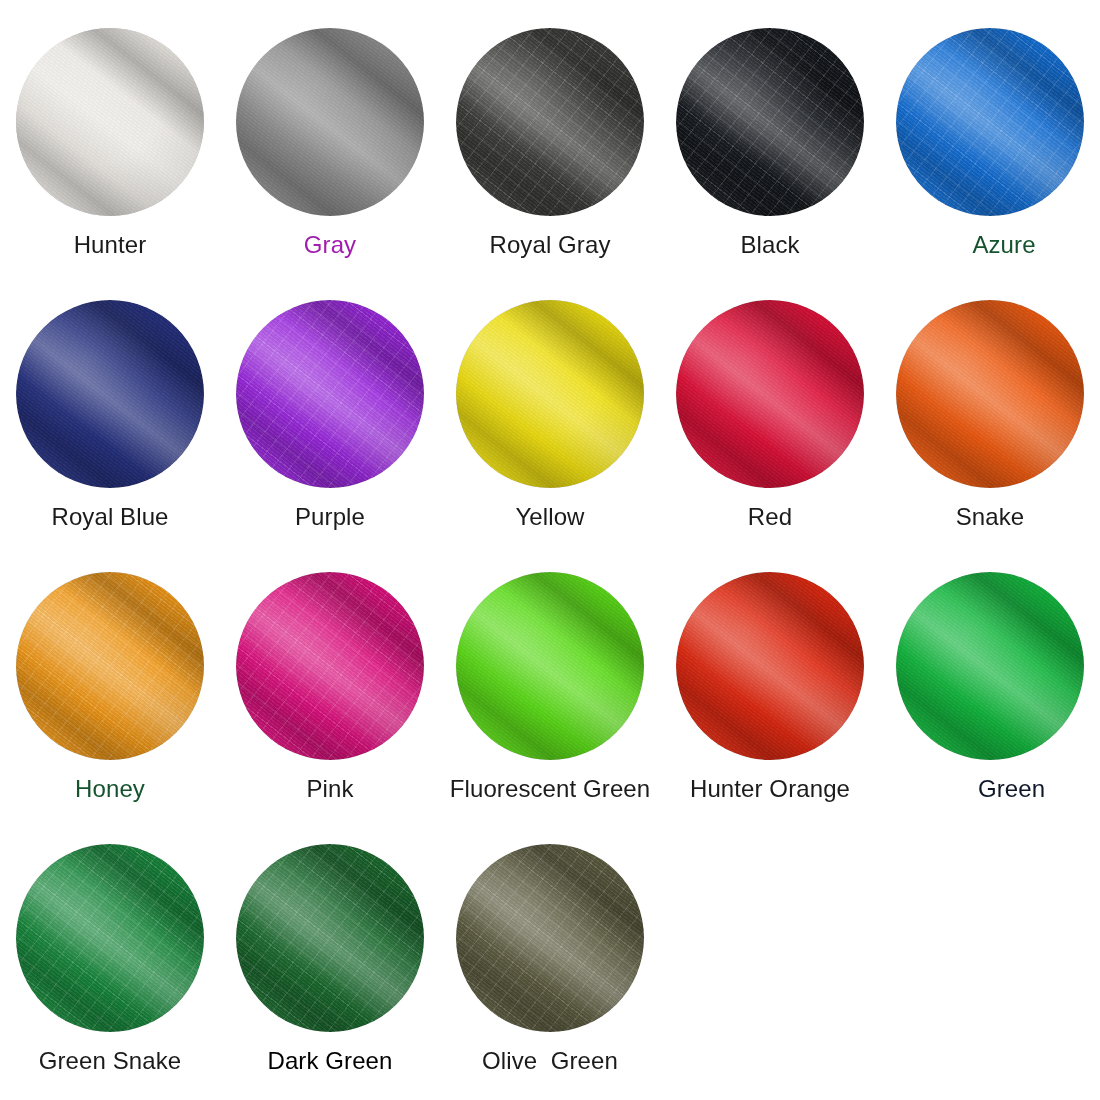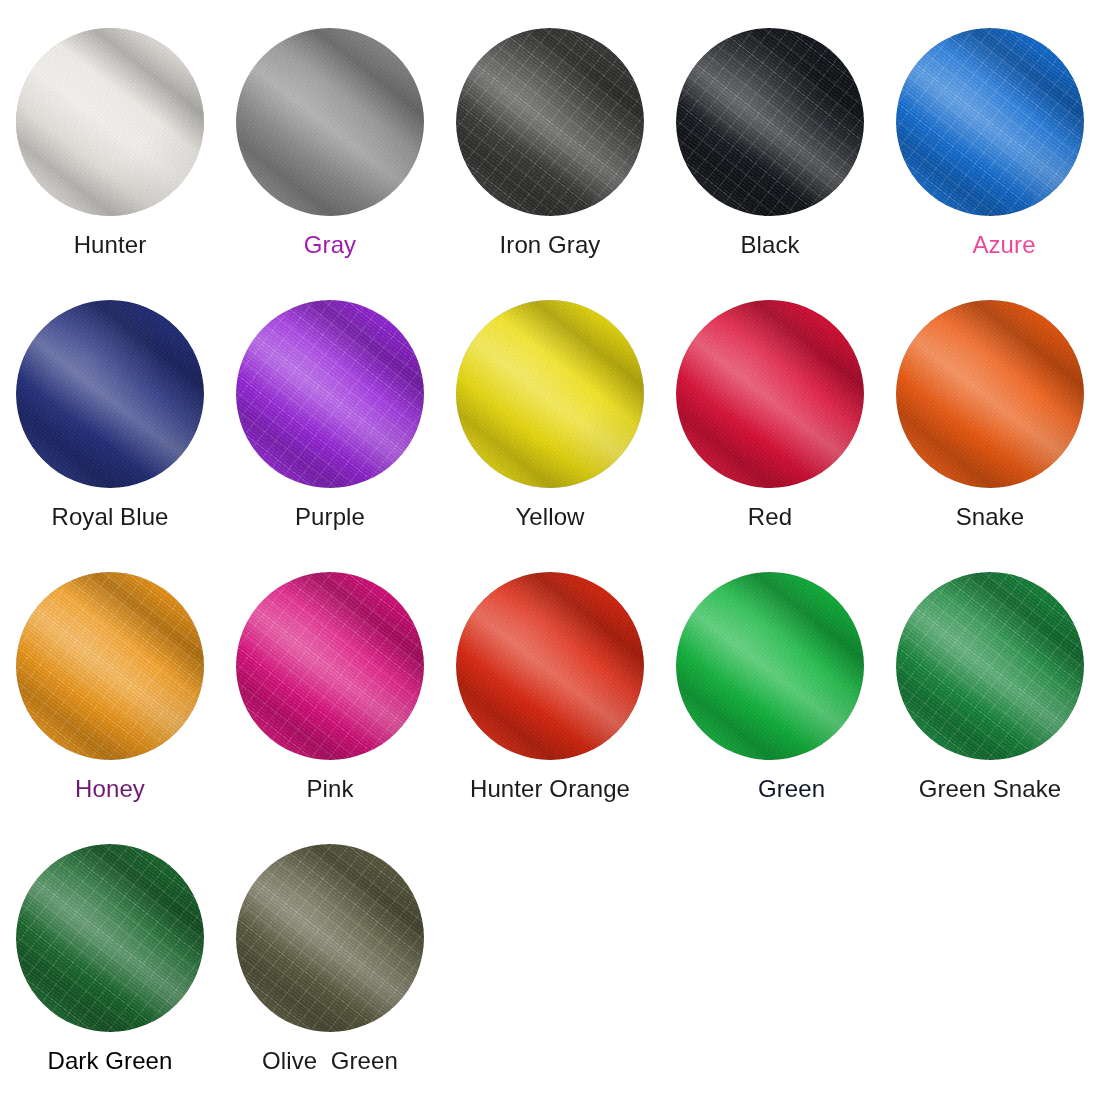--- a/index.html
+++ b/index.html
@@ -156,41 +156,41 @@
       <div class="swatch-label" style="color: #a21caf;">Gray</div>
     </div>
     <div class="swatch-cell">
       <div class="swatch-disc textured">
         <div class="disc-base" style="background: rgb(59, 59, 57);"></div>
         <div class="disc-sheen"></div>
         <div class="disc-weave"></div>
         <div class="disc-ripstop"></div>
         <div class="disc-vignette"></div>
       </div>
-      <div class="swatch-label" style="color: rgb(27, 27, 27);">Iron Gray</div>
+      <div class="swatch-label" style="color: rgb(27, 27, 27);">Royal Gray</div>
     </div>
     <div class="swatch-cell">
       <div class="swatch-disc textured">
         <div class="disc-base" style="background: rgb(21, 24, 29);"></div>
         <div class="disc-sheen"></div>
         <div class="disc-weave"></div>
         <div class="disc-ripstop"></div>
         <div class="disc-vignette"></div>
       </div>
       <div class="swatch-label" style="color: rgb(27, 27, 27);">Black</div>
     </div>
     <div class="swatch-cell">
       <div class="swatch-disc textured">
         <div class="disc-base" style="background: rgb(19, 112, 216);"></div>
         <div class="disc-sheen"></div>
         <div class="disc-weave"></div>
         <div class="disc-ripstop"></div>
         <div class="disc-vignette"></div>
       </div>
-      <div class="swatch-label" style="color: #ec4899; margin-left: 28px;">Azure</div>
+      <div class="swatch-label" style="color: #14532d; margin-left: 28px;">Azure</div>
     </div>
     <div class="swatch-cell">
       <div class="swatch-disc">
         <div class="disc-base" style="background: rgb(37, 48, 126);"></div>
         <div class="disc-sheen"></div>
         <div class="disc-weave"></div>
         <div class="disc-ripstop"></div>
         <div class="disc-vignette"></div>
       </div>
       <div class="swatch-label" style="color: rgb(27, 27, 27);">Royal Blue</div>
@@ -236,34 +236,44 @@
       <div class="swatch-label" style="color: rgb(27, 27, 27);">Snake</div>
     </div>
     <div class="swatch-cell">
       <div class="swatch-disc textured">
         <div class="disc-base" style="background: rgb(243, 154, 24);"></div>
         <div class="disc-sheen"></div>
         <div class="disc-weave"></div>
         <div class="disc-ripstop"></div>
         <div class="disc-vignette"></div>
       </div>
-      <div class="swatch-label" style="color: #701a75; text-align: right;">Honey</div>
+      <div class="swatch-label" style="color: #14532d; text-align: right;">Honey</div>
     </div>
     <div class="swatch-cell">
       <div class="swatch-disc textured">
         <div class="disc-base" style="background: rgb(224, 16, 127);"></div>
         <div class="disc-sheen"></div>
         <div class="disc-weave"></div>
         <div class="disc-ripstop"></div>
         <div class="disc-vignette"></div>
       </div>
       <div class="swatch-label" style="color: rgb(27, 27, 27);">Pink</div>
     </div>
     <div class="swatch-cell">
       <div class="swatch-disc">
+        <div class="disc-base" style="background: rgb(92, 221, 24);"></div>
+        <div class="disc-sheen"></div>
+        <div class="disc-weave"></div>
+        <div class="disc-ripstop"></div>
+        <div class="disc-vignette"></div>
+      </div>
+      <div class="swatch-label" style="color: rgb(27, 27, 27);">Fluorescent Green</div>
+    </div>
+    <div class="swatch-cell">
+      <div class="swatch-disc">
         <div class="disc-base" style="background: rgb(224, 40, 16);"></div>
         <div class="disc-sheen"></div>
         <div class="disc-weave"></div>
         <div class="disc-ripstop"></div>
         <div class="disc-vignette"></div>
       </div>
       <div class="swatch-label" style="color: rgb(27, 27, 27);">Hunter Orange</div>
     </div>
     <div class="swatch-cell">
       <div class="swatch-disc">

